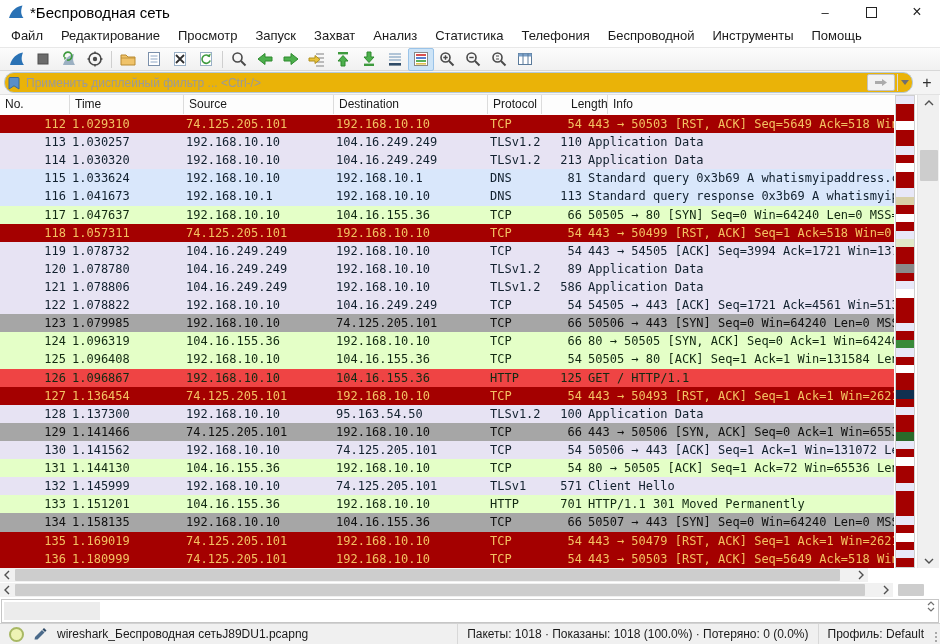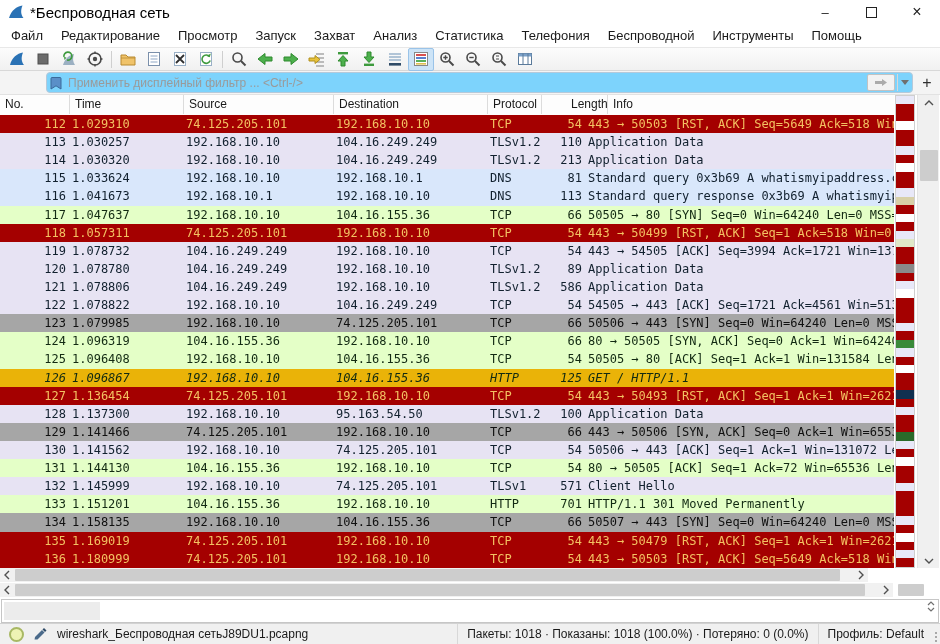--- a/index.html
+++ b/index.html
@@ -24,22 +24,22 @@
            background:linear-gradient(#fcfcfc,#f1f1f1);
            border-top:1px solid #e8e8e8;border-bottom:1px solid #d8d8d8;
            display:flex;align-items:center;padding-left:4px;box-sizing:border-box;}
   .tbtn{width:24px;height:21px;display:flex;align-items:center;justify-content:center;
         border:1px solid transparent;border-radius:2px;}
   .tbtn.active{background:#cde4f7;border-color:#9ac3e8;}
   .tsep{width:1px;height:17px;background:#cfcfcf;margin:0 3px;}
   
   .filterbar{position:absolute;left:0;top:71px;width:940px;height:24px;background:#f4f4f4;
              display:flex;align-items:center;padding:0 4px;box-sizing:border-box;border-bottom:1px solid #e2e2e2;}
-  .filterbox{flex:1;height:19px;background:#7dd3fc;border:1px solid #b5c9da;border-radius:4px;
-             display:flex;align-items:center;margin-left:42px;}
+  .filterbox{flex:1;height:19px;background:#eab308;border:1px solid #b5c9da;border-radius:10px;
+             display:flex;align-items:center;}
   .bookmark{margin:0 4px 0 3px;display:flex;}
   .filter-input{flex:1;border:none;outline:none;font-size:12px;color:#333;background:transparent;
                 font-family:"Liberation Sans",sans-serif;}
   .filter-input::placeholder{color:#9a9a9a;}
   .applybtn{width:26px;height:15px;border:1px solid #c2c2c2;border-radius:2px;background:#f2f2f2;
             display:flex;align-items:center;justify-content:center;margin-right:2px;}
   .caretbtn{width:14px;height:17px;display:flex;align-items:center;justify-content:center;border-left:1px solid #d8d8d8;}
   .caret{width:0;height:0;border-left:4px solid transparent;border-right:4px solid transparent;border-top:5px solid #6f6f6f;}
   .plusbtn{width:18px;height:18px;margin-left:5px;display:flex;align-items:center;justify-content:center;
            font-size:16px;color:#2f2f2f;}
@@ -292,21 +292,21 @@
       <div class="row" style="background: rgb(217, 231, 251); color: rgb(17, 32, 46);"><span class="cell cNo">116</span><span class="cell cTime">1.041673</span><span class="cell cSrc">192.168.10.1</span><span class="cell cDst">192.168.10.10</span><span class="cell cProto">DNS</span><span class="cell cLen">113</span><span class="cell cInfo">Standard query response 0x3b69 A whatismyipaddress.com</span></div>
       <div class="row" style="background: rgb(228, 255, 199); color: rgb(18, 42, 18);"><span class="cell cNo">117</span><span class="cell cTime">1.047637</span><span class="cell cSrc">192.168.10.10</span><span class="cell cDst">104.16.155.36</span><span class="cell cProto">TCP</span><span class="cell cLen">66</span><span class="cell cInfo">50505 → 80 [SYN] Seq=0 Win=64240 Len=0 MSS=1460 WS=256 SACK_PERM=1</span></div>
       <div class="row" style="background: rgb(164, 0, 0); color: rgb(243, 193, 98);"><span class="cell cNo">118</span><span class="cell cTime">1.057311</span><span class="cell cSrc">74.125.205.101</span><span class="cell cDst">192.168.10.10</span><span class="cell cProto">TCP</span><span class="cell cLen">54</span><span class="cell cInfo">443 → 50499 [RST, ACK] Seq=1 Ack=518 Win=0 Len=0</span></div>
       <div class="row" style="background: rgb(231, 227, 243); color: rgb(17, 32, 46);"><span class="cell cNo">119</span><span class="cell cTime">1.078732</span><span class="cell cSrc">104.16.249.249</span><span class="cell cDst">192.168.10.10</span><span class="cell cProto">TCP</span><span class="cell cLen">54</span><span class="cell cInfo">443 → 54505 [ACK] Seq=3994 Ack=1721 Win=137 Len=0</span></div>
       <div class="row" style="background: rgb(231, 227, 243); color: rgb(17, 32, 46);"><span class="cell cNo">120</span><span class="cell cTime">1.078780</span><span class="cell cSrc">104.16.249.249</span><span class="cell cDst">192.168.10.10</span><span class="cell cProto">TLSv1.2</span><span class="cell cLen">89</span><span class="cell cInfo">Application Data</span></div>
       <div class="row" style="background: rgb(231, 227, 243); color: rgb(17, 32, 46);"><span class="cell cNo">121</span><span class="cell cTime">1.078806</span><span class="cell cSrc">104.16.249.249</span><span class="cell cDst">192.168.10.10</span><span class="cell cProto">TLSv1.2</span><span class="cell cLen">586</span><span class="cell cInfo">Application Data</span></div>
       <div class="row" style="background: rgb(231, 227, 243); color: rgb(17, 32, 46);"><span class="cell cNo">122</span><span class="cell cTime">1.078822</span><span class="cell cSrc">192.168.10.10</span><span class="cell cDst">104.16.249.249</span><span class="cell cProto">TCP</span><span class="cell cLen">54</span><span class="cell cInfo">54505 → 443 [ACK] Seq=1721 Ack=4561 Win=513 Len=0</span></div>
       <div class="row" style="background: rgb(166, 166, 166); color: rgb(16, 16, 16);"><span class="cell cNo">123</span><span class="cell cTime">1.079985</span><span class="cell cSrc">192.168.10.10</span><span class="cell cDst">74.125.205.101</span><span class="cell cProto">TCP</span><span class="cell cLen">66</span><span class="cell cInfo">50506 → 443 [SYN] Seq=0 Win=64240 Len=0 MSS=1460 WS=256 SACK_PERM=1</span></div>
       <div class="row" style="background: rgb(228, 255, 199); color: rgb(18, 42, 18);"><span class="cell cNo">124</span><span class="cell cTime">1.096319</span><span class="cell cSrc">104.16.155.36</span><span class="cell cDst">192.168.10.10</span><span class="cell cProto">TCP</span><span class="cell cLen">66</span><span class="cell cInfo">80 → 50505 [SYN, ACK] Seq=0 Ack=1 Win=64240 Len=0 MSS=1400</span></div>
       <div class="row" style="background: rgb(228, 255, 199); color: rgb(18, 42, 18);"><span class="cell cNo">125</span><span class="cell cTime">1.096408</span><span class="cell cSrc">192.168.10.10</span><span class="cell cDst">104.16.155.36</span><span class="cell cProto">TCP</span><span class="cell cLen">54</span><span class="cell cInfo">50505 → 80 [ACK] Seq=1 Ack=1 Win=131584 Len=0</span></div>
-      <div class="row" style="background: #eab308; color: rgb(18, 42, 18); font-style: italic;"><span class="cell cNo">126</span><span class="cell cTime">1.096867</span><span class="cell cSrc">192.168.10.10</span><span class="cell cDst">104.16.155.36</span><span class="cell cProto">HTTP</span><span class="cell cLen">125</span><span class="cell cInfo">GET / HTTP/1.1 </span></div>
+      <div class="row" style="background: #ef4444; color: rgb(18, 42, 18);"><span class="cell cNo">126</span><span class="cell cTime">1.096867</span><span class="cell cSrc">192.168.10.10</span><span class="cell cDst">104.16.155.36</span><span class="cell cProto">HTTP</span><span class="cell cLen">125</span><span class="cell cInfo">GET / HTTP/1.1 </span></div>
       <div class="row" style="background: rgb(164, 0, 0); color: rgb(243, 193, 98);"><span class="cell cNo">127</span><span class="cell cTime">1.136454</span><span class="cell cSrc">74.125.205.101</span><span class="cell cDst">192.168.10.10</span><span class="cell cProto">TCP</span><span class="cell cLen">54</span><span class="cell cInfo">443 → 50493 [RST, ACK] Seq=1 Ack=1 Win=262144 Len=0</span></div>
       <div class="row" style="background: rgb(231, 227, 243); color: rgb(17, 32, 46);"><span class="cell cNo">128</span><span class="cell cTime">1.137300</span><span class="cell cSrc">192.168.10.10</span><span class="cell cDst">95.163.54.50</span><span class="cell cProto">TLSv1.2</span><span class="cell cLen">100</span><span class="cell cInfo">Application Data</span></div>
       <div class="row" style="background: rgb(166, 166, 166); color: rgb(16, 16, 16);"><span class="cell cNo">129</span><span class="cell cTime">1.141466</span><span class="cell cSrc">74.125.205.101</span><span class="cell cDst">192.168.10.10</span><span class="cell cProto">TCP</span><span class="cell cLen">66</span><span class="cell cInfo">443 → 50506 [SYN, ACK] Seq=0 Ack=1 Win=65535 Len=0 MSS=1430</span></div>
       <div class="row" style="background: rgb(231, 227, 243); color: rgb(17, 32, 46);"><span class="cell cNo">130</span><span class="cell cTime">1.141562</span><span class="cell cSrc">192.168.10.10</span><span class="cell cDst">74.125.205.101</span><span class="cell cProto">TCP</span><span class="cell cLen">54</span><span class="cell cInfo">50506 → 443 [ACK] Seq=1 Ack=1 Win=131072 Len=0</span></div>
       <div class="row" style="background: rgb(228, 255, 199); color: rgb(18, 42, 18);"><span class="cell cNo">131</span><span class="cell cTime">1.144130</span><span class="cell cSrc">104.16.155.36</span><span class="cell cDst">192.168.10.10</span><span class="cell cProto">TCP</span><span class="cell cLen">54</span><span class="cell cInfo">80 → 50505 [ACK] Seq=1 Ack=72 Win=65536 Len=0</span></div>
       <div class="row" style="background: rgb(231, 227, 243); color: rgb(17, 32, 46);"><span class="cell cNo">132</span><span class="cell cTime">1.145999</span><span class="cell cSrc">192.168.10.10</span><span class="cell cDst">74.125.205.101</span><span class="cell cProto">TLSv1</span><span class="cell cLen">571</span><span class="cell cInfo">Client Hello</span></div>
       <div class="row" style="background: rgb(228, 255, 199); color: rgb(18, 42, 18);"><span class="cell cNo">133</span><span class="cell cTime">1.151201</span><span class="cell cSrc">104.16.155.36</span><span class="cell cDst">192.168.10.10</span><span class="cell cProto">HTTP</span><span class="cell cLen">701</span><span class="cell cInfo">HTTP/1.1 301 Moved Permanently </span></div>
       <div class="row" style="background: rgb(166, 166, 166); color: rgb(16, 16, 16);"><span class="cell cNo">134</span><span class="cell cTime">1.158135</span><span class="cell cSrc">192.168.10.10</span><span class="cell cDst">104.16.155.36</span><span class="cell cProto">TCP</span><span class="cell cLen">66</span><span class="cell cInfo">50507 → 443 [SYN] Seq=0 Win=64240 Len=0 MSS=1460 WS=256 SACK_PERM=1</span></div>
       <div class="row" style="background: rgb(164, 0, 0); color: rgb(243, 193, 98);"><span class="cell cNo">135</span><span class="cell cTime">1.169019</span><span class="cell cSrc">74.125.205.101</span><span class="cell cDst">192.168.10.10</span><span class="cell cProto">TCP</span><span class="cell cLen">54</span><span class="cell cInfo">443 → 50479 [RST, ACK] Seq=1 Ack=1 Win=262144 Len=0</span></div>
       <div class="row" style="background: rgb(164, 0, 0); color: rgb(243, 193, 98);"><span class="cell cNo">136</span><span class="cell cTime">1.180999</span><span class="cell cSrc">74.125.205.101</span><span class="cell cDst">192.168.10.10</span><span class="cell cProto">TCP</span><span class="cell cLen">54</span><span class="cell cInfo">443 → 50503 [RST, ACK] Seq=5649 Ack=518 Win=0 Len=0</span></div>

